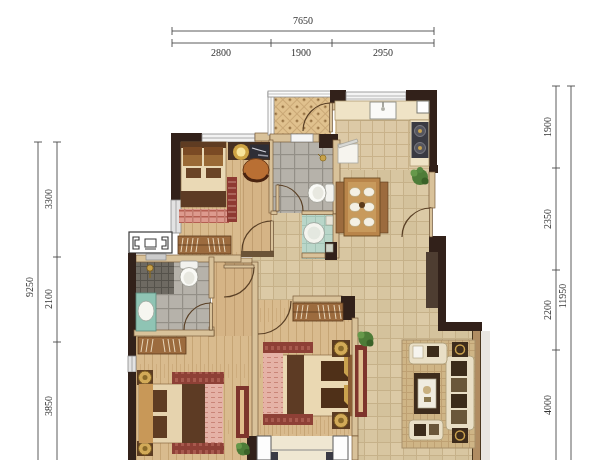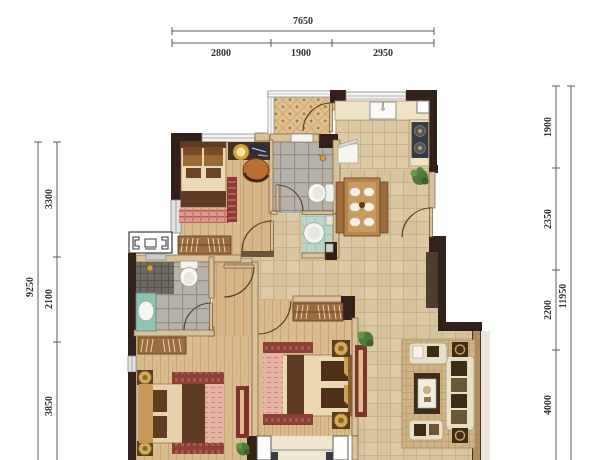--- a/index.html
+++ b/index.html
@@ -1,16 +1,16 @@
 <!DOCTYPE html>
 <html><head>
 <meta charset="utf-8">
 <style>
 html,body{margin:0;padding:0;background:#ffffff;}
-#page{width:600px;height:460px;position:relative;font-family:"Liberation Serif",serif;font-weight:bold;}
+#page{width:600px;height:460px;position:relative;font-family:"Liberation Serif",serif;}
 svg{display:block;}
 </style>
 </head>
 <body>
 <div id="page">
 <svg width="600" height="460" viewBox="0 0 600 460">
 <defs>
 <pattern id="woodV" width="8" height="56" patternUnits="userSpaceOnUse">
   <rect width="8" height="56" fill="#d9bb8e"></rect>
   <rect x="0" width="1" height="56" fill="#c6a575"></rect>

